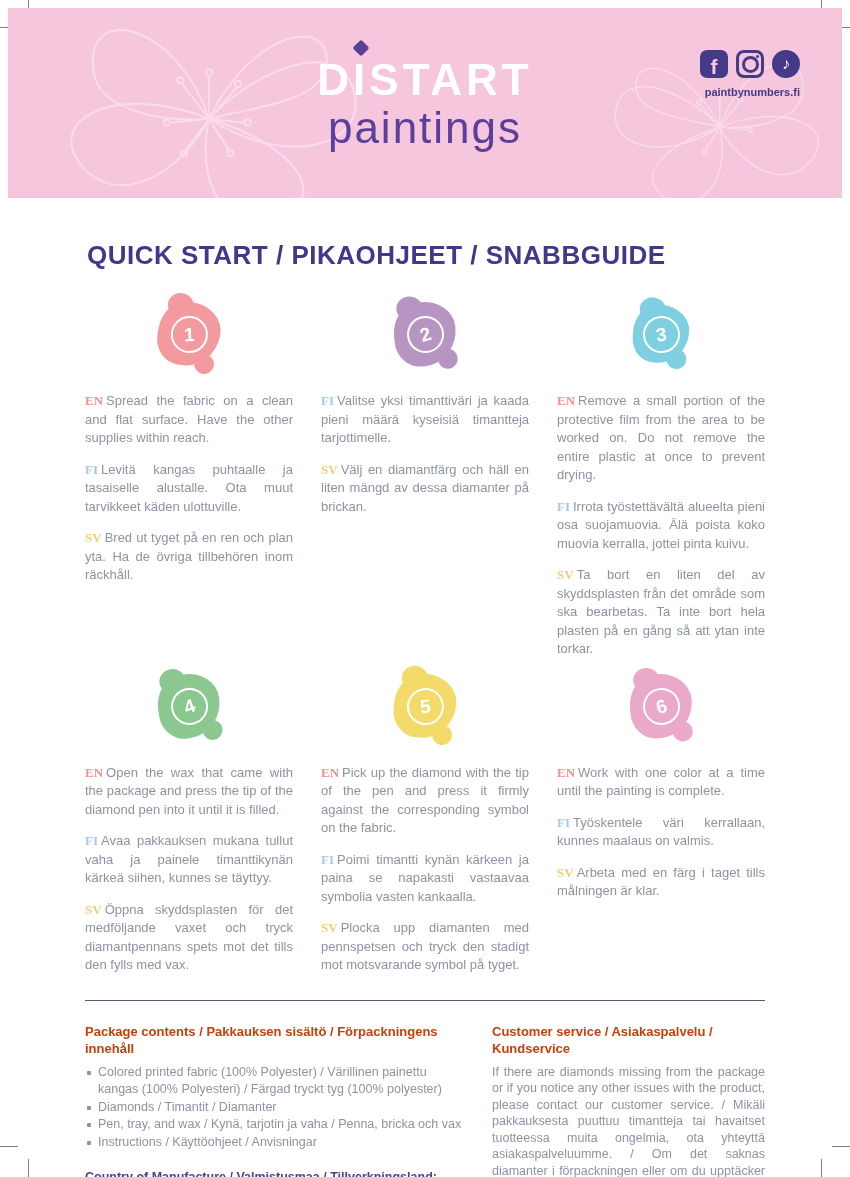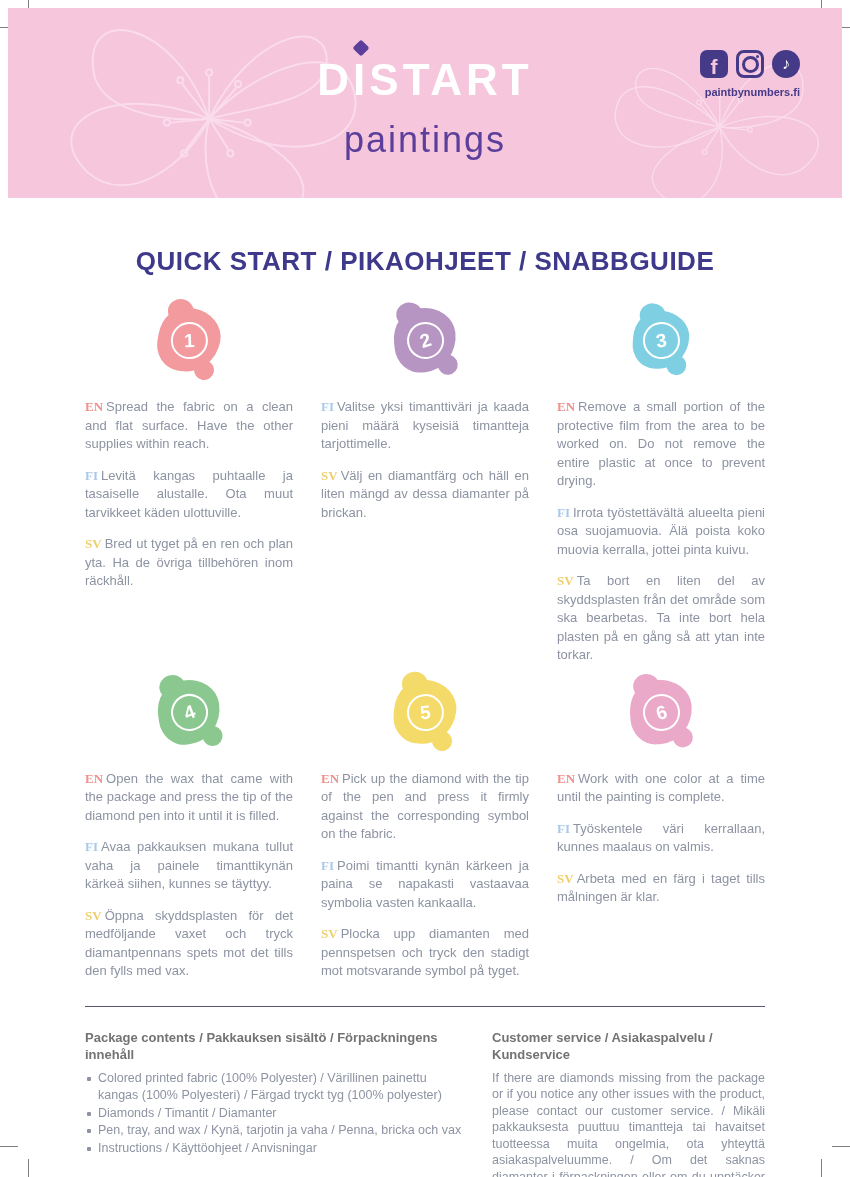--- a/index.html
+++ b/index.html
@@ -32,38 +32,38 @@
   .logo-title{
     font-size:44px;font-weight:900;letter-spacing:4px;color:#ffffff;
     line-height:1;display:inline-block;position:relative;
   }
   .logo-i{position:relative;display:inline-block;}
   .logo-diamond{
     position:absolute;top:-16px;left:50%;width:12px;height:12px;
     transform:translateX(-50%) rotate(45deg);border-radius:2px;
   }
   .logo-sub{
-    font-size:36px;font-weight:500;letter-spacing:2px;line-height:1;
-    margin-top:20px;
+    font-size:44px;font-weight:500;letter-spacing:2px;line-height:1;
+    margin-top:4px;
   }
   .social{position:absolute;top:42px;right:42px;display:flex;gap:8px;align-items:center;}
   .soc{width:28px;height:28px;display:flex;align-items:center;justify-content:center;box-sizing:border-box;}
   .soc-fb{background:#453a88;border-radius:7px;color:#f5c6dc;font-weight:900;font-size:21px;line-height:1;padding-top:4px;}
   .soc-ig{border:3px solid #453a88;border-radius:8px;position:relative;background:transparent;}
   .soc-ig .lens{width:11px;height:11px;border:3px solid #453a88;border-radius:50%;}
   .soc-ig .dot{position:absolute;top:2px;right:2px;width:3px;height:3px;background:#453a88;border-radius:50%;}
   .soc-tt{background:#453a88;border-radius:50%;color:#ffffff;font-size:16px;font-weight:700;}
   .website{
     position:absolute;top:78px;right:42px;font-size:11px;font-weight:700;color:#453a88;
   }
 
   
   .content{position:absolute;left:85px;width:680px;top:238px;}
   .page-title{
-    font-size:26px;font-weight:800;letter-spacing:0.5px;line-height:30px;margin:8px;text-align:center;
+    font-size:26px;font-weight:800;letter-spacing:0.5px;line-height:30px;margin:2px;
   }
   .steps-grid{
     display:grid;grid-template-columns:repeat(3,1fr);column-gap:28px;
     margin-top:30px;
   }
   .blob-wrap{height:64px;margin:2px 0 26px;display:flex;justify-content:center;align-items:center;}
   .blob{
     width:62px;height:64px;position:relative;
     border-radius:46% 54% 58% 42% / 52% 46% 60% 44%;
     display:flex;align-items:center;justify-content:center;
@@ -93,21 +93,21 @@
     text-align:justify;
   }
   .tag{font-weight:700;margin-right:3px;font-family:Liberation Serif, serif;}
 
   
   .divider{border:none;border-top:1px solid #5a5570;margin:12px 0 0;}
   .footer{display:flex;gap:22px;margin-top:22px;}
   .f-left{width:385px;flex:0 0 385px;}
   .f-right{flex:1;}
   .f-heading{
-    font-size:13px;font-weight:700;color:#737373;margin:0 0 7px;line-height:17px;
+    font-size:13px;font-weight:700;color:#c2410c;margin:0 0 7px;line-height:17px;
   }
   .pkg-list{list-style:none;margin:0;padding:0;}
   .pkg-list li{
     position:relative;padding-left:13px;font-size:12.5px;line-height:17.5px;color:#8d93a2;
   }
   .pkg-list li::before{
     content:"";position:absolute;left:2px;top:7px;width:4px;height:4px;
     background:#8d93a2;border-radius:1px;
   }
   .manufacture{margin-top:18px;font-size:12.5px;line-height:17px;}

